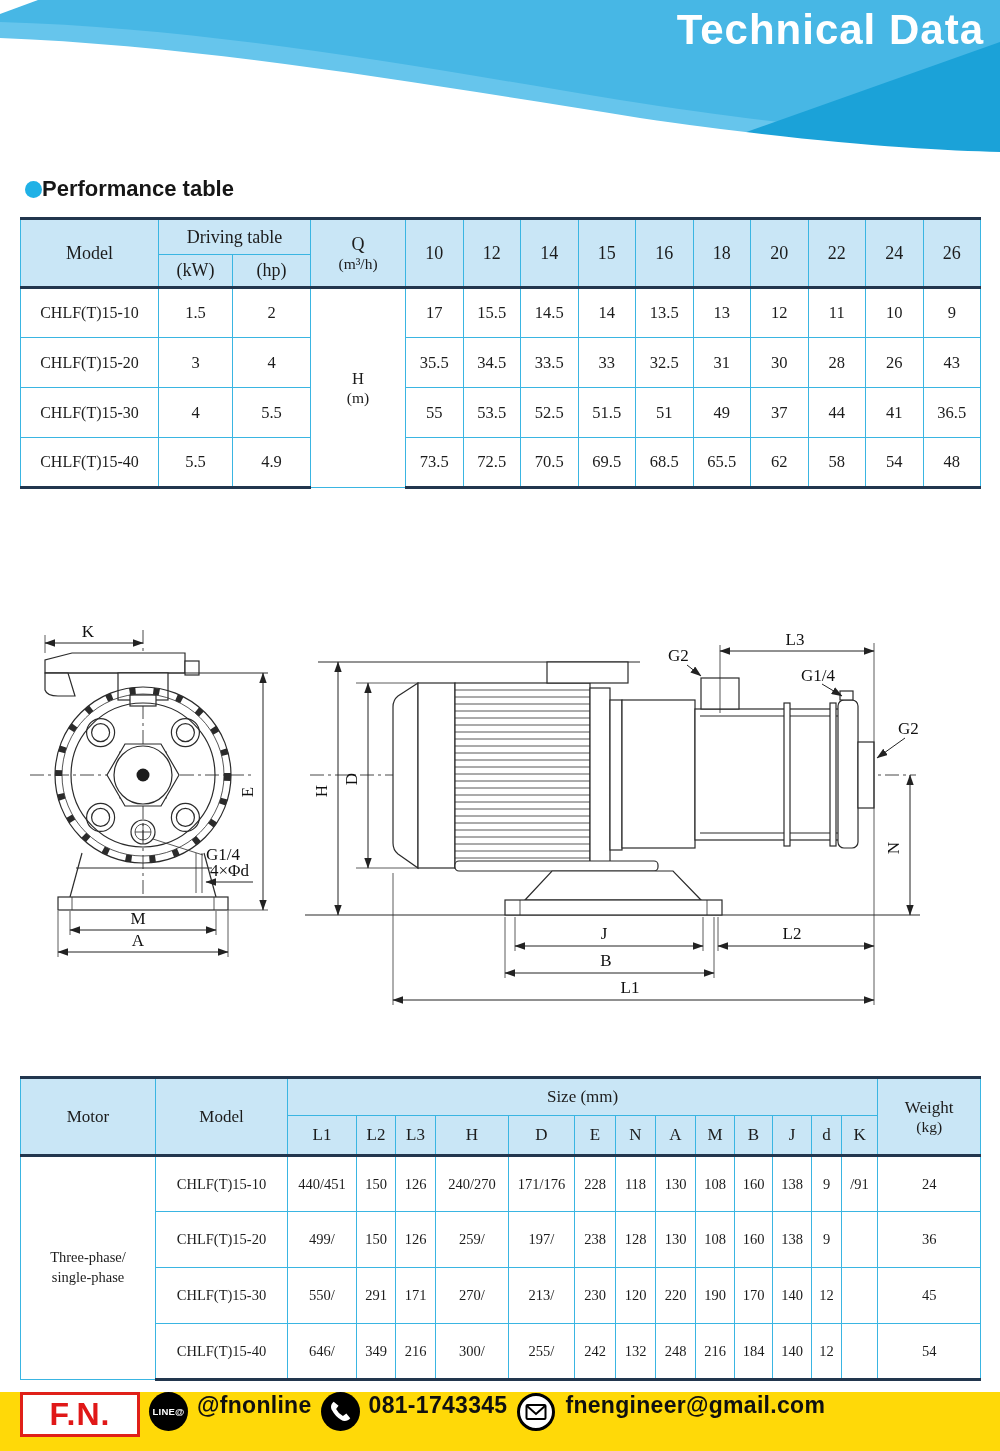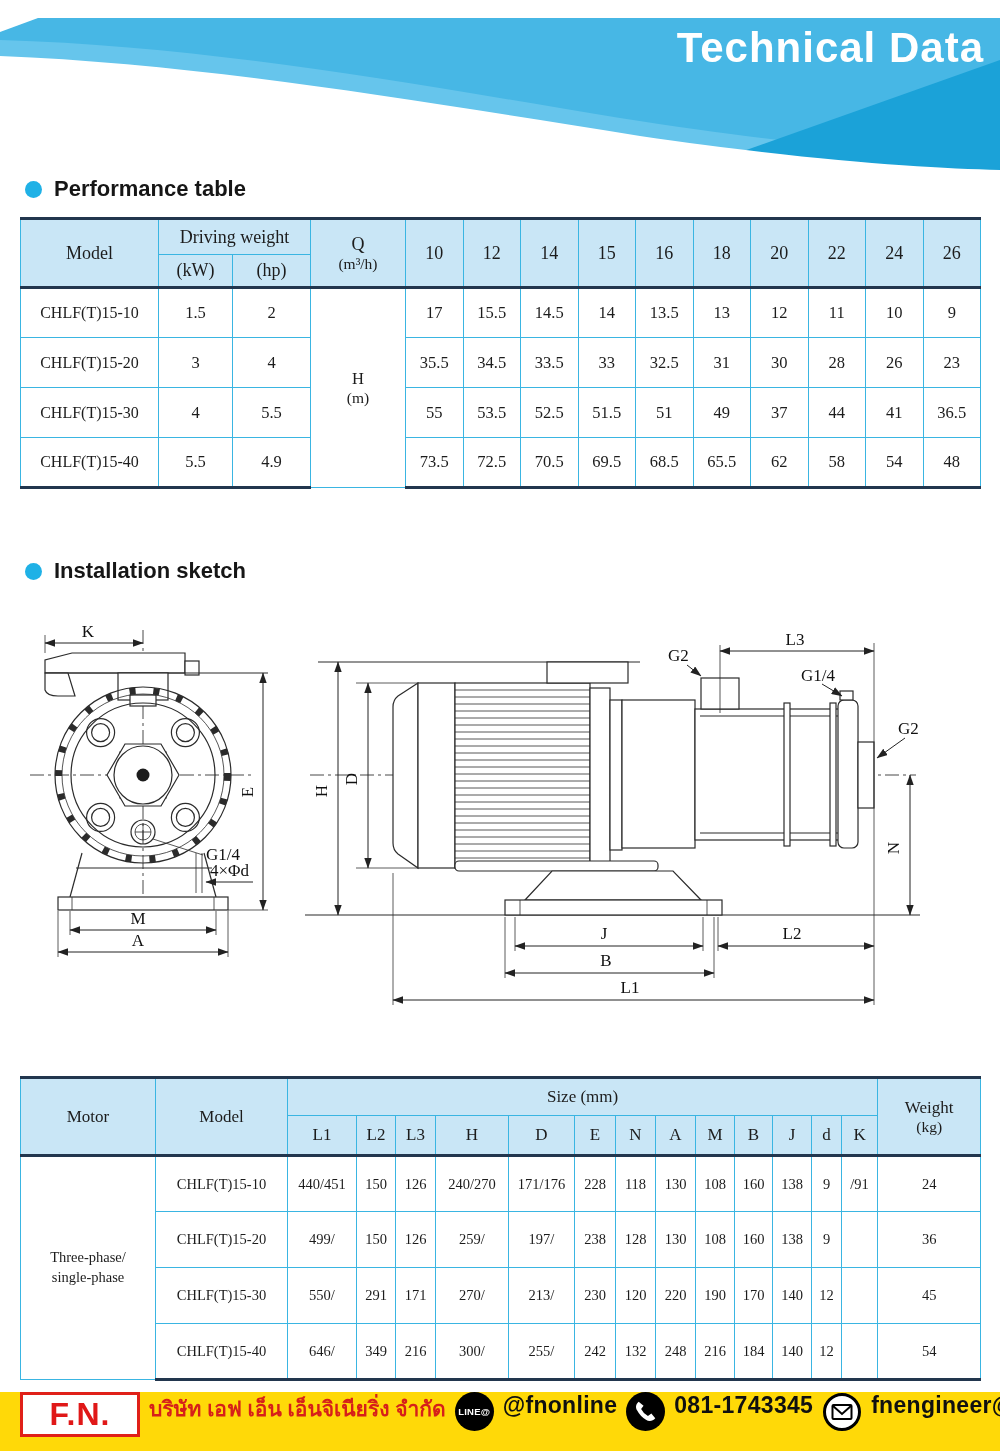--- a/index.html
+++ b/index.html
@@ -1,24 +1,24 @@
 <!DOCTYPE html>
 <html><head>
 <meta charset="utf-8">
 <style>
   html,body{margin:0;padding:0;background:#fff;}
   .page{position:relative;width:1000px;height:1451px;background:#fff;overflow:hidden;
         font-family:"Liberation Serif",serif;color:#1a1a1a;}
   
-  .hdr{position:absolute;left:0;top:18px;width:1000px;height:152px;}
+  .hdr{position:absolute;left:0;top:0;width:1000px;height:152px;}
   .hdr svg{position:absolute;left:0;top:0;}
   .hdr-title{position:absolute;right:16px;top:6px;font-family:"Liberation Sans",sans-serif;
              font-weight:800;font-size:42px;color:#fff;letter-spacing:1px;}
   
-  .sec{position:absolute;left:25px;display:flex;align-items:center;gap:12px;}
+  .sec{position:absolute;left:25px;display:flex;align-items:center;gap:0;}
   .sec .dot{width:17px;height:17px;border-radius:50%;background:#1fb1e6;}
   .sec .lbl{font-family:"Liberation Sans",sans-serif;font-weight:bold;font-size:22px;color:#161616;}
   
   table{border-collapse:collapse;table-layout:fixed;}
   td{border:1.5px solid #3ab5e2;text-align:center;vertical-align:middle;padding:0;
      font-size:16.5px;color:#1c1c1c;overflow:hidden;}
   .perf{position:absolute;left:20px;top:217px;width:960px;}
   .sz{position:absolute;left:20px;top:1076px;width:960px;}
   tr.h1 td, tr.h2 td{background:#c9e6f6;font-size:18px;}
   tr.h1 td{border-top:3px solid #22364e;}
@@ -65,24 +65,20 @@
       <path d="M0,38 C200,46 400,80 640,118 C820,144 930,150 1000,152 L1000,156 L0,156 Z" fill="#ffffff"></path>
       <path d="M0,0 L38,0 L0,14 Z" fill="#ffffff"></path>
     </svg>
     <div class="hdr-title">Technical Data</div>
   </div>
 
   <div class="sec" style="top:176px;">
     <span class="dot"></span>
     <span class="lbl">Performance table</span>
   </div>
-  <div class="sec" style="top:558px;">
-    <span class="dot"></span>
-    <span class="lbl">Installation sketch</span>
-  </div>
   <div class="sec" style="top:1092px;">
     <span class="dot"></span>
     <span class="lbl">Size and weight</span>
   </div>
 
   <table class="perf">
     <colgroup>
       <col style="width:138px">
         <col style="width:74px">
         <col style="width:78px">
@@ -94,21 +90,21 @@
       <col style="width:57.5px">
         <col style="width:57.5px">
         <col style="width:57.5px">
         <col style="width:57.5px">
       <col style="width:57.5px">
         <col style="width:57.5px">
     </colgroup>
     <tbody>
         <tr class="h1" style="height:36px;">
       <td rowspan="2" class="dk">Model</td>
-      <td colspan="2">Driving weight</td>
+      <td colspan="2">Driving table</td>
       <td rowspan="2" class="dk">
         <div>Q</div>
         <div class="unit">(m³/h)</div>
       </td>
       <td rowspan="2" class="dk">10</td>
       <td rowspan="2" class="dk">12</td>
       <td rowspan="2" class="dk">14</td>
       <td rowspan="2" class="dk">15</td>
       <td rowspan="2" class="dk">16</td>
       <td rowspan="2" class="dk">18</td>
@@ -146,21 +142,21 @@
       <td>4</td>
       <td>35.5</td>
       <td>34.5</td>
       <td>33.5</td>
       <td>33</td>
       <td>32.5</td>
       <td>31</td>
       <td>30</td>
       <td>28</td>
       <td>26</td>
-      <td>23</td>
+      <td>43</td>
     </tr>
     <tr style="height:50px;">
       <td class="model">CHLF(T)15-30</td>
       <td>4</td>
       <td>5.5</td>
       <td>55</td>
       <td>53.5</td>
       <td>52.5</td>
       <td>51.5</td>
       <td>51</td>
@@ -460,21 +456,20 @@
       <td>140</td>
       <td>12</td>
       <td></td>
       <td>54</td>
     </tr>
   </tbody>
     </table>
 
   <div class="ftr">
     <div class="fn-box">F.N.</div>
-    <div class="thai">บริษัท เอฟ เอ็น เอ็นจิเนียริ่ง จำกัด</div>
     <div class="badge line-badge">
       <span>LINE@</span>
     </div>
     <div class="blk">@fnonline</div>
     <div class="badge">
       <svg width="39" height="39" viewBox="0 0 40 40">
         <circle cx="20" cy="20" r="20" fill="#000"></circle>
         <path d="M13 10l5 4-2.5 3.5a15 15 0 0 0 7 7L26 22l4 5c-2.5 3-6.5 3.5-9.5 1.5A24 24 0 0 1 11.5 19C9.5 16 10 12.5 13 10z" fill="#fff"></path>
       </svg>
     </div>

